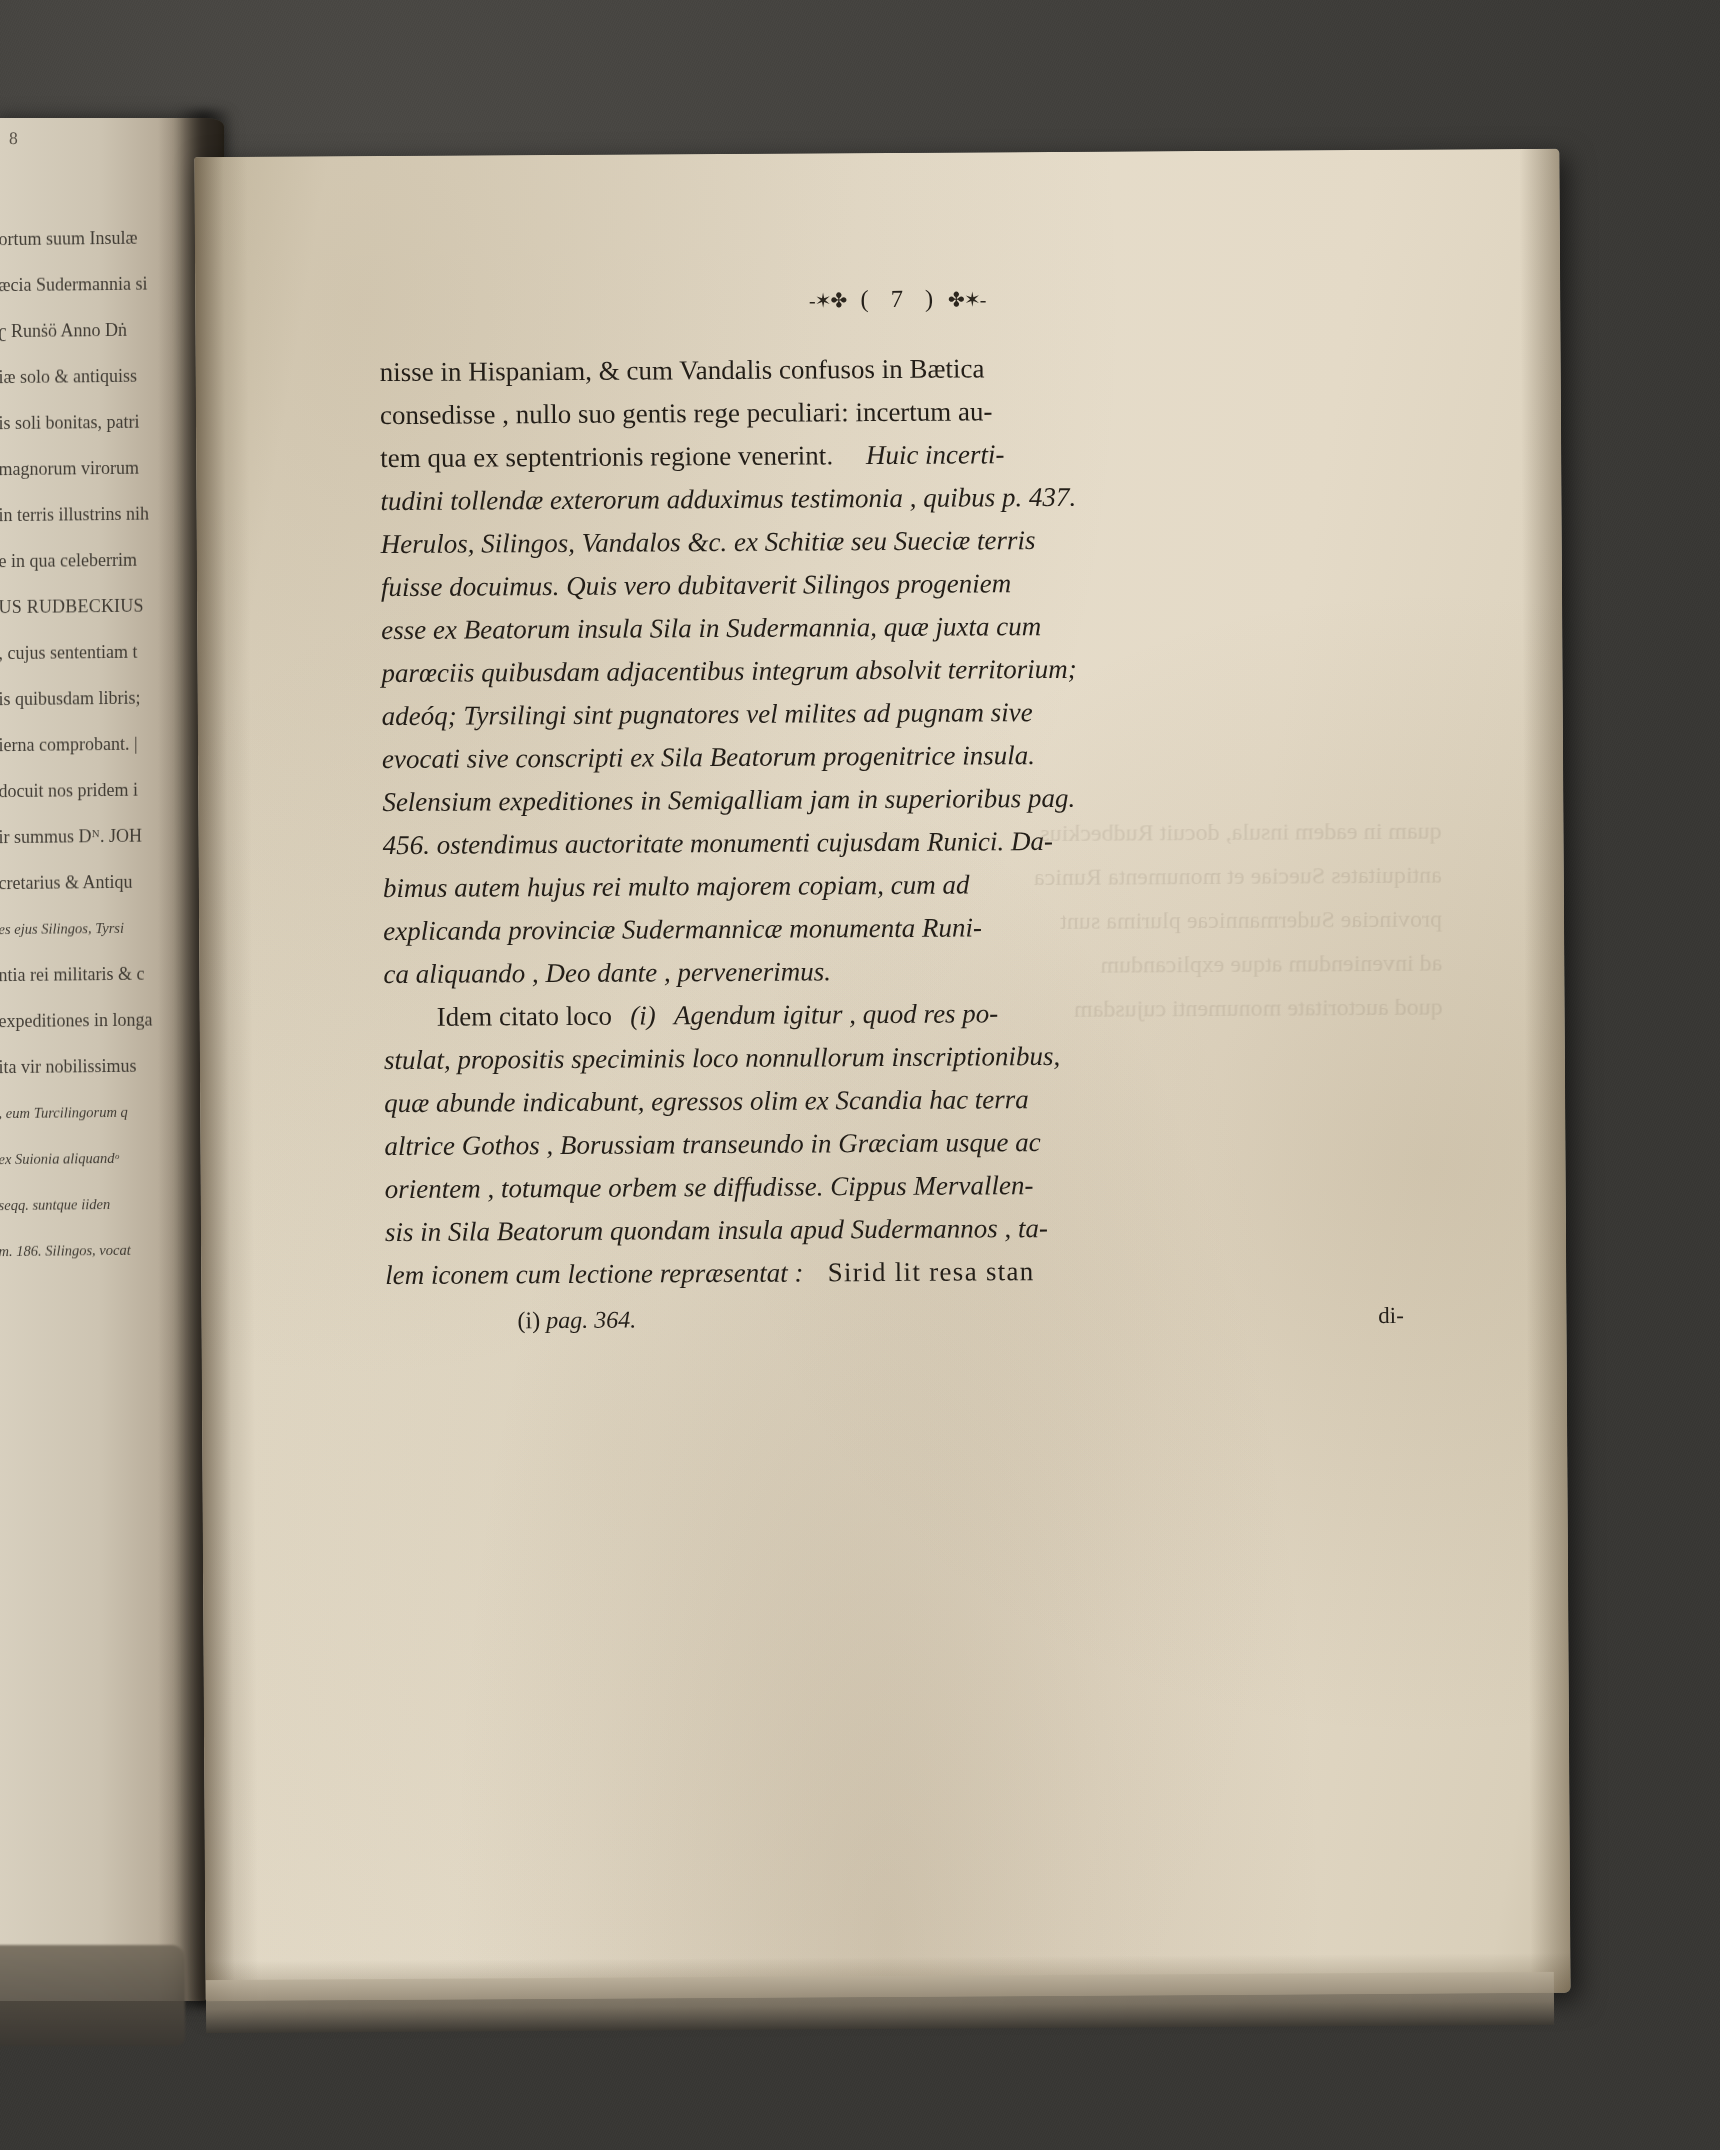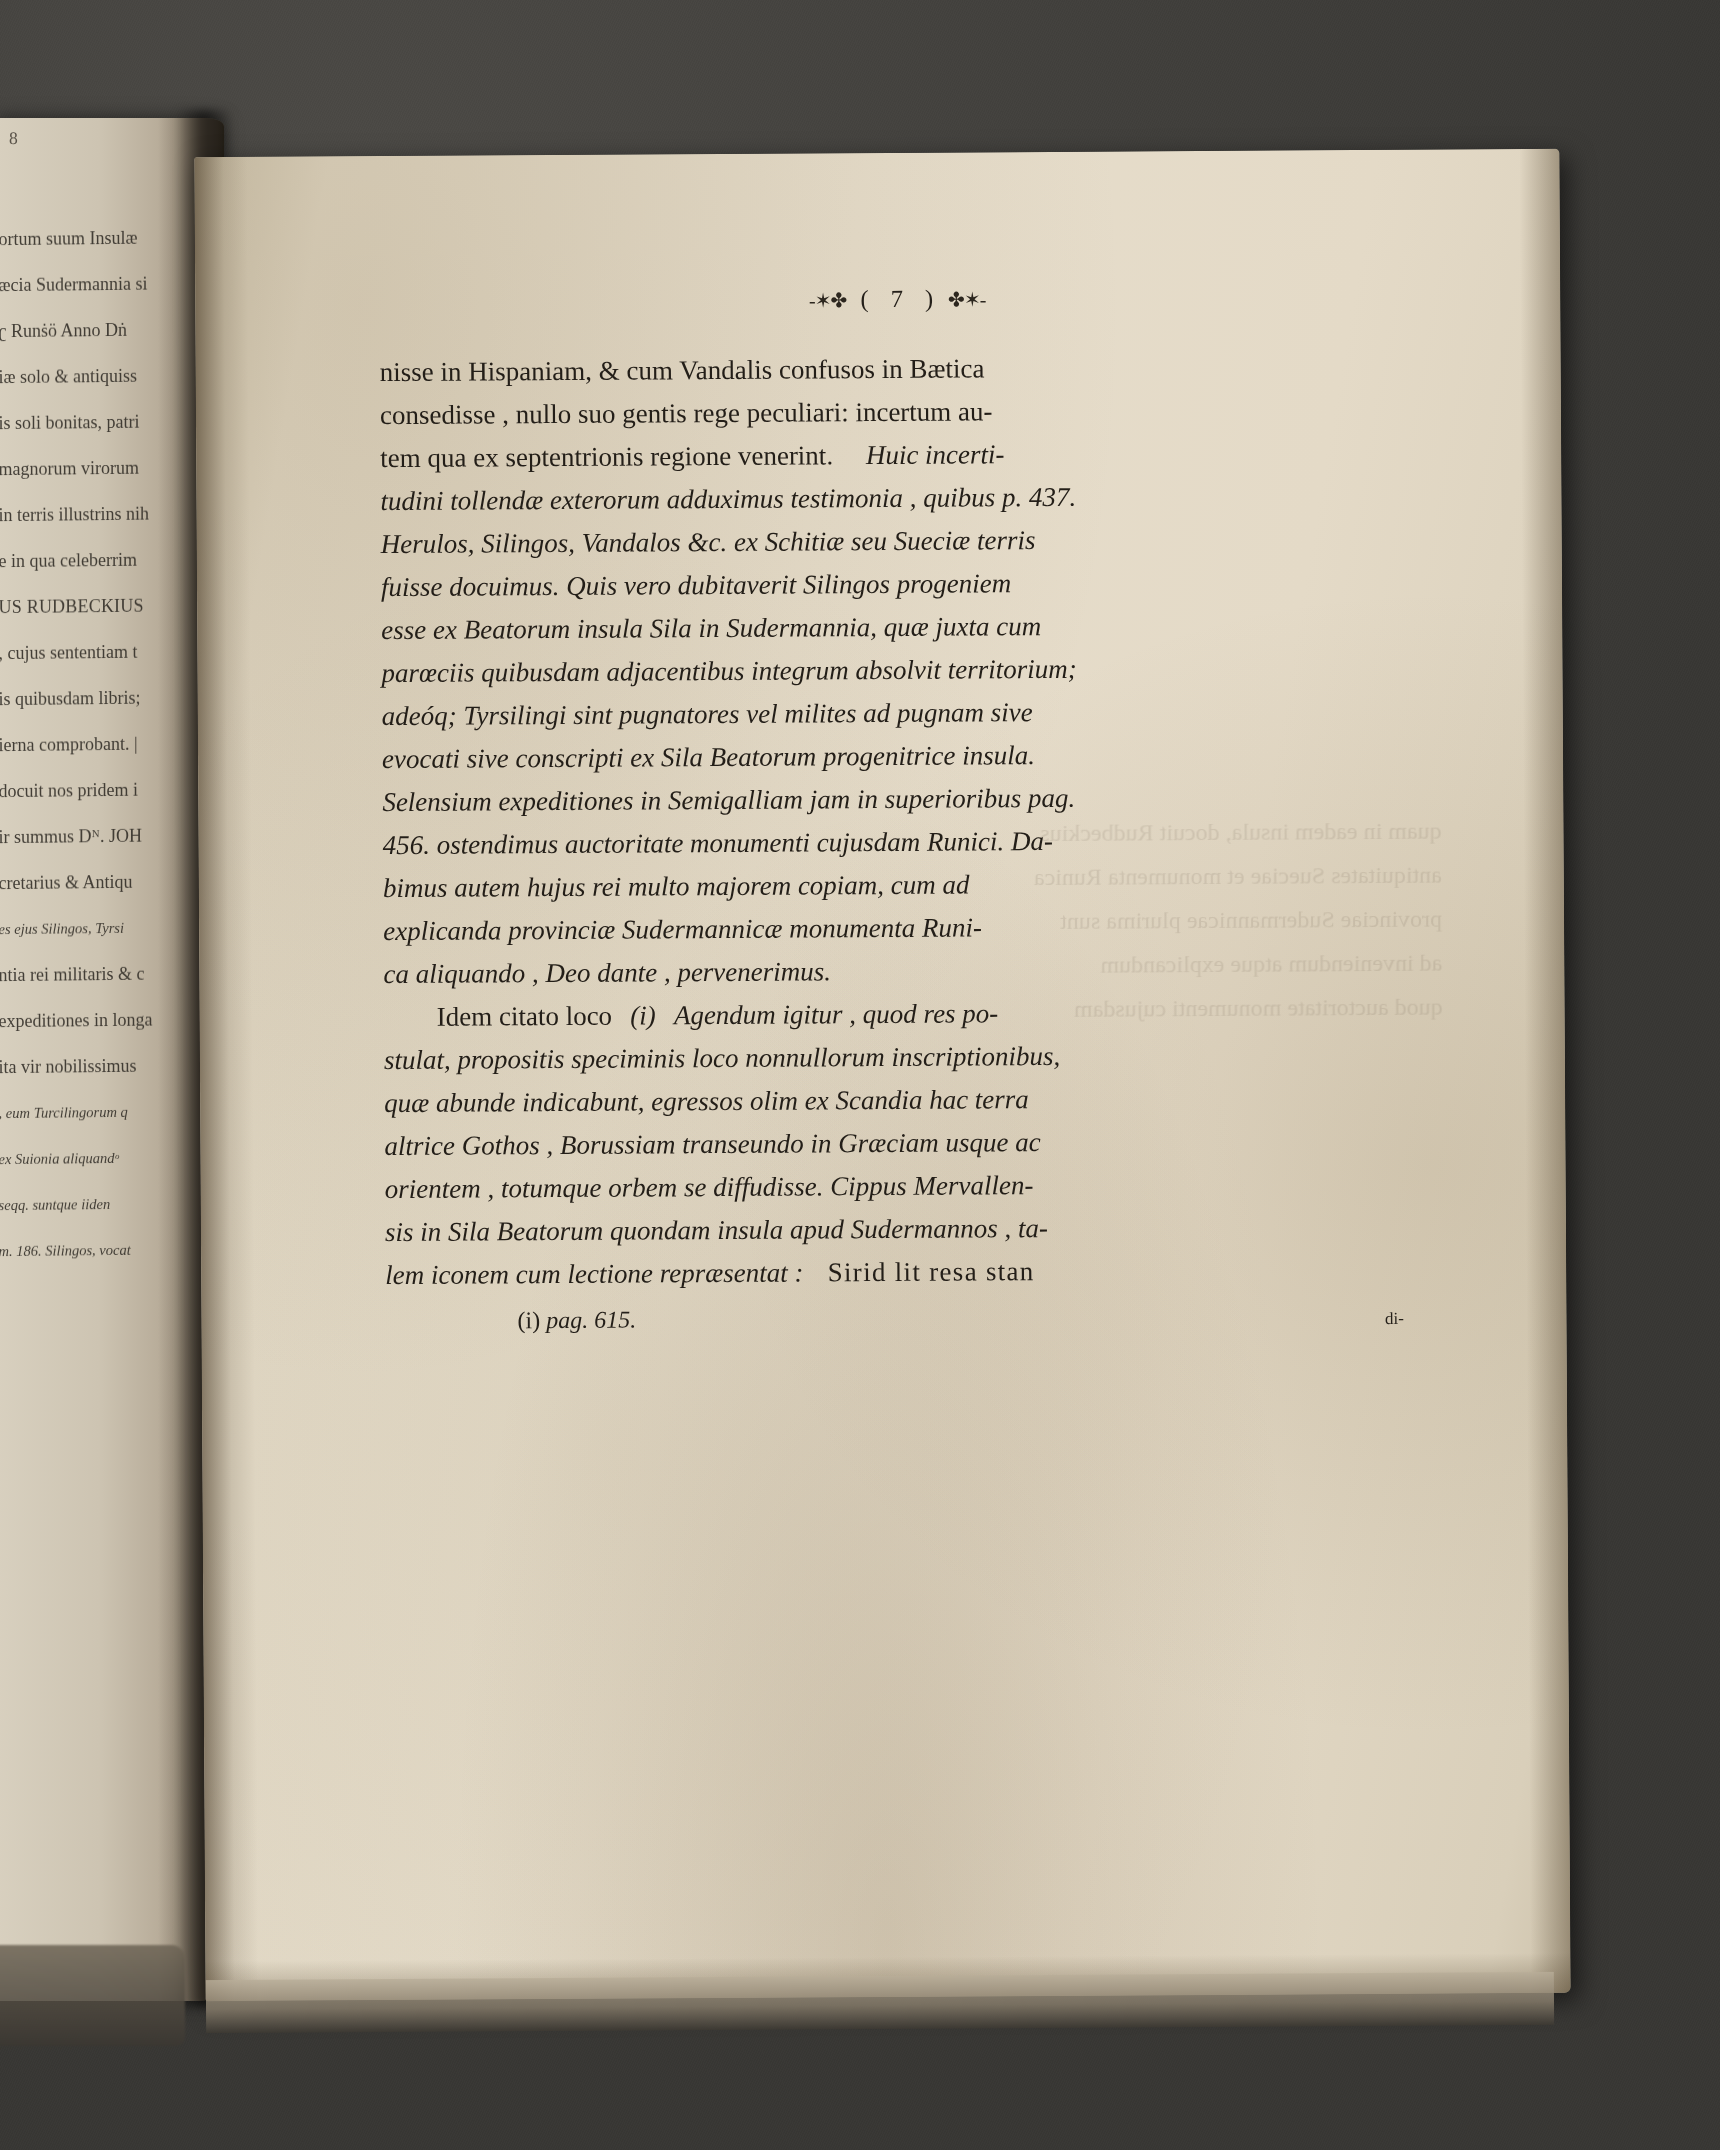--- a/index.html
+++ b/index.html
@@ -205,21 +205,21 @@
     margin-top: 11.4px;
     font-size: 24.6px;
     color: #241f19;
   }
   .footnote {
     font-style: italic;
     padding-left: 132px;
     font-size: 24px;
   }
   .footnote .fn-mark { font-style: normal; }
-  .catchword { font-size: 17px; padding-right: 17.6px; }
+  .catchword { font-size: 23px; padding-right: 17.6px; }
 
   
   .rp-rightedge {
     position: absolute;
     right: 0; top: 0;
     width: 40px; height: 100%;
     background: linear-gradient(270deg, rgba(70,55,32,0.40) 0%, rgba(0,0,0,0) 100%);
     pointer-events: none;
   }
   .rp-bottomedge {
@@ -393,21 +393,21 @@
           </span>
         <span class="ln">
           <span>lem iconem cum lectione repræsentat :</span>
           <span style="font-style:normal; padding-left:17.6px; letter-spacing:1.3px;">Sirid lit resa stan</span>
         </span>
       </p>
 
       <div class="catchword-row">
         <div class="footnote">
           <span class="fn-mark">(i)</span>
-          <span>pag. 615.</span>
+          <span>pag. 364.</span>
         </div>
         <div class="catchword">di-</div>
       </div>
 
     </div>
   </div>
 
   <div class="book-block"></div>
 </div>
 

